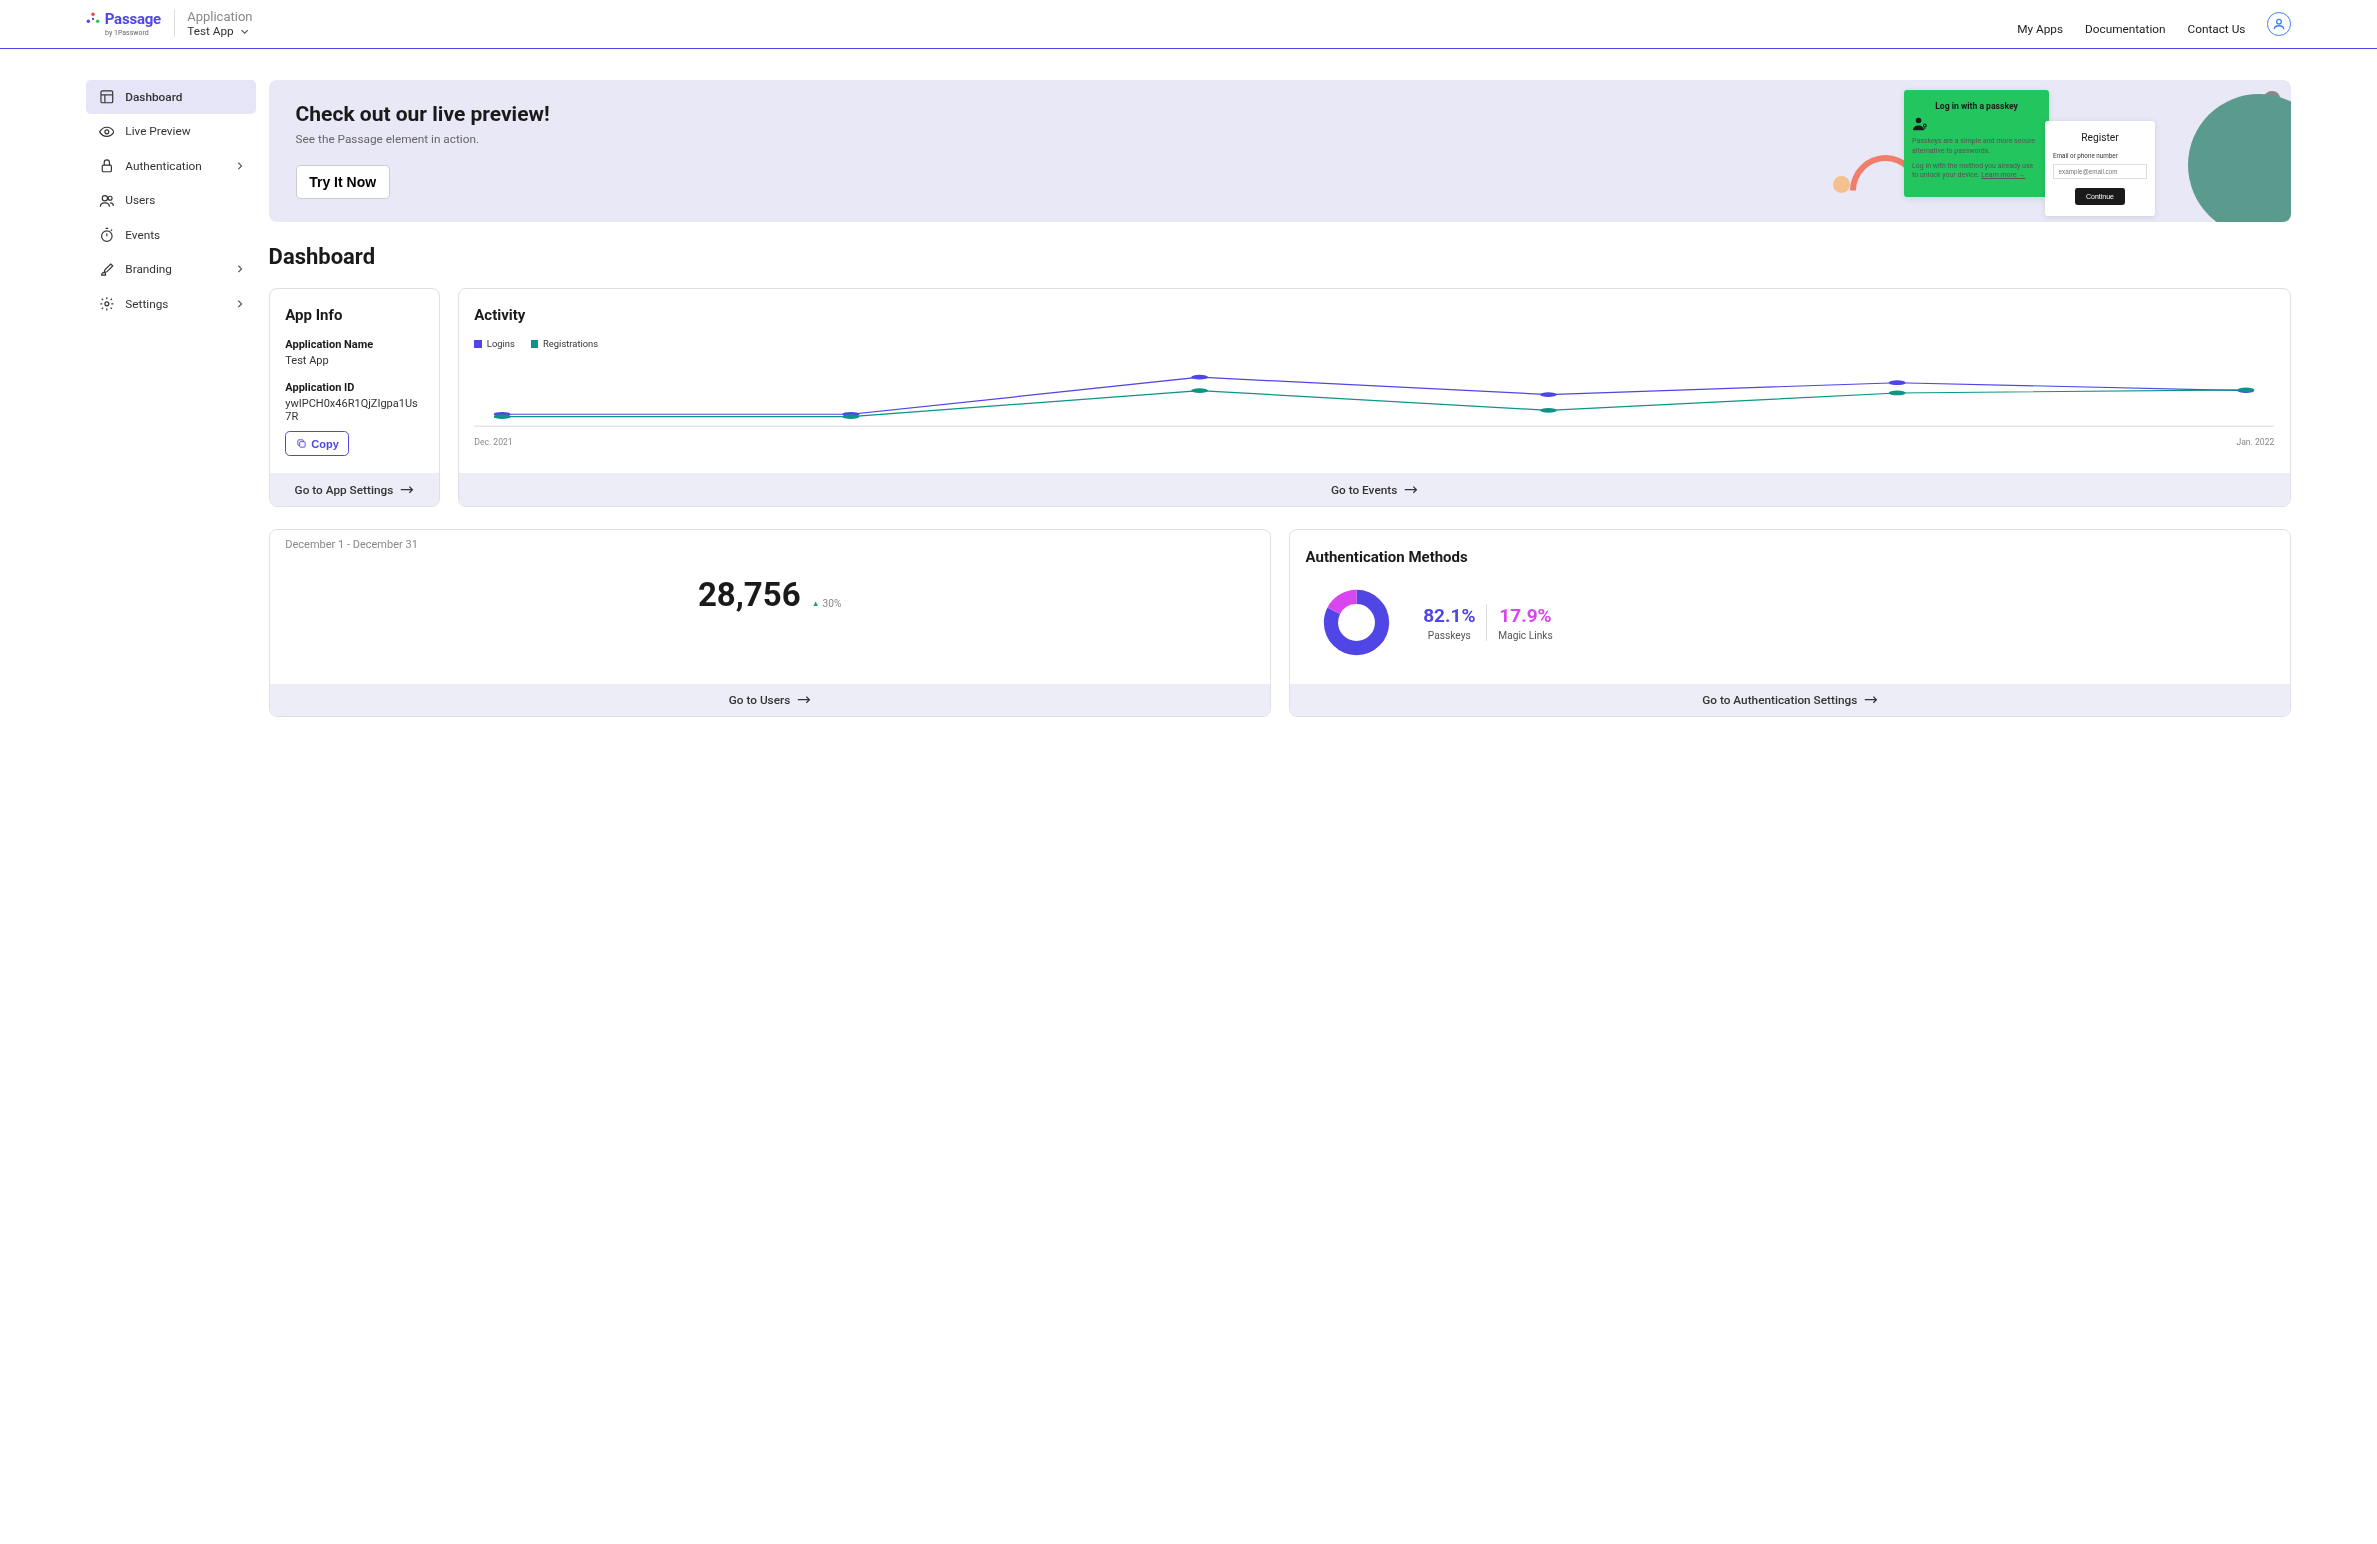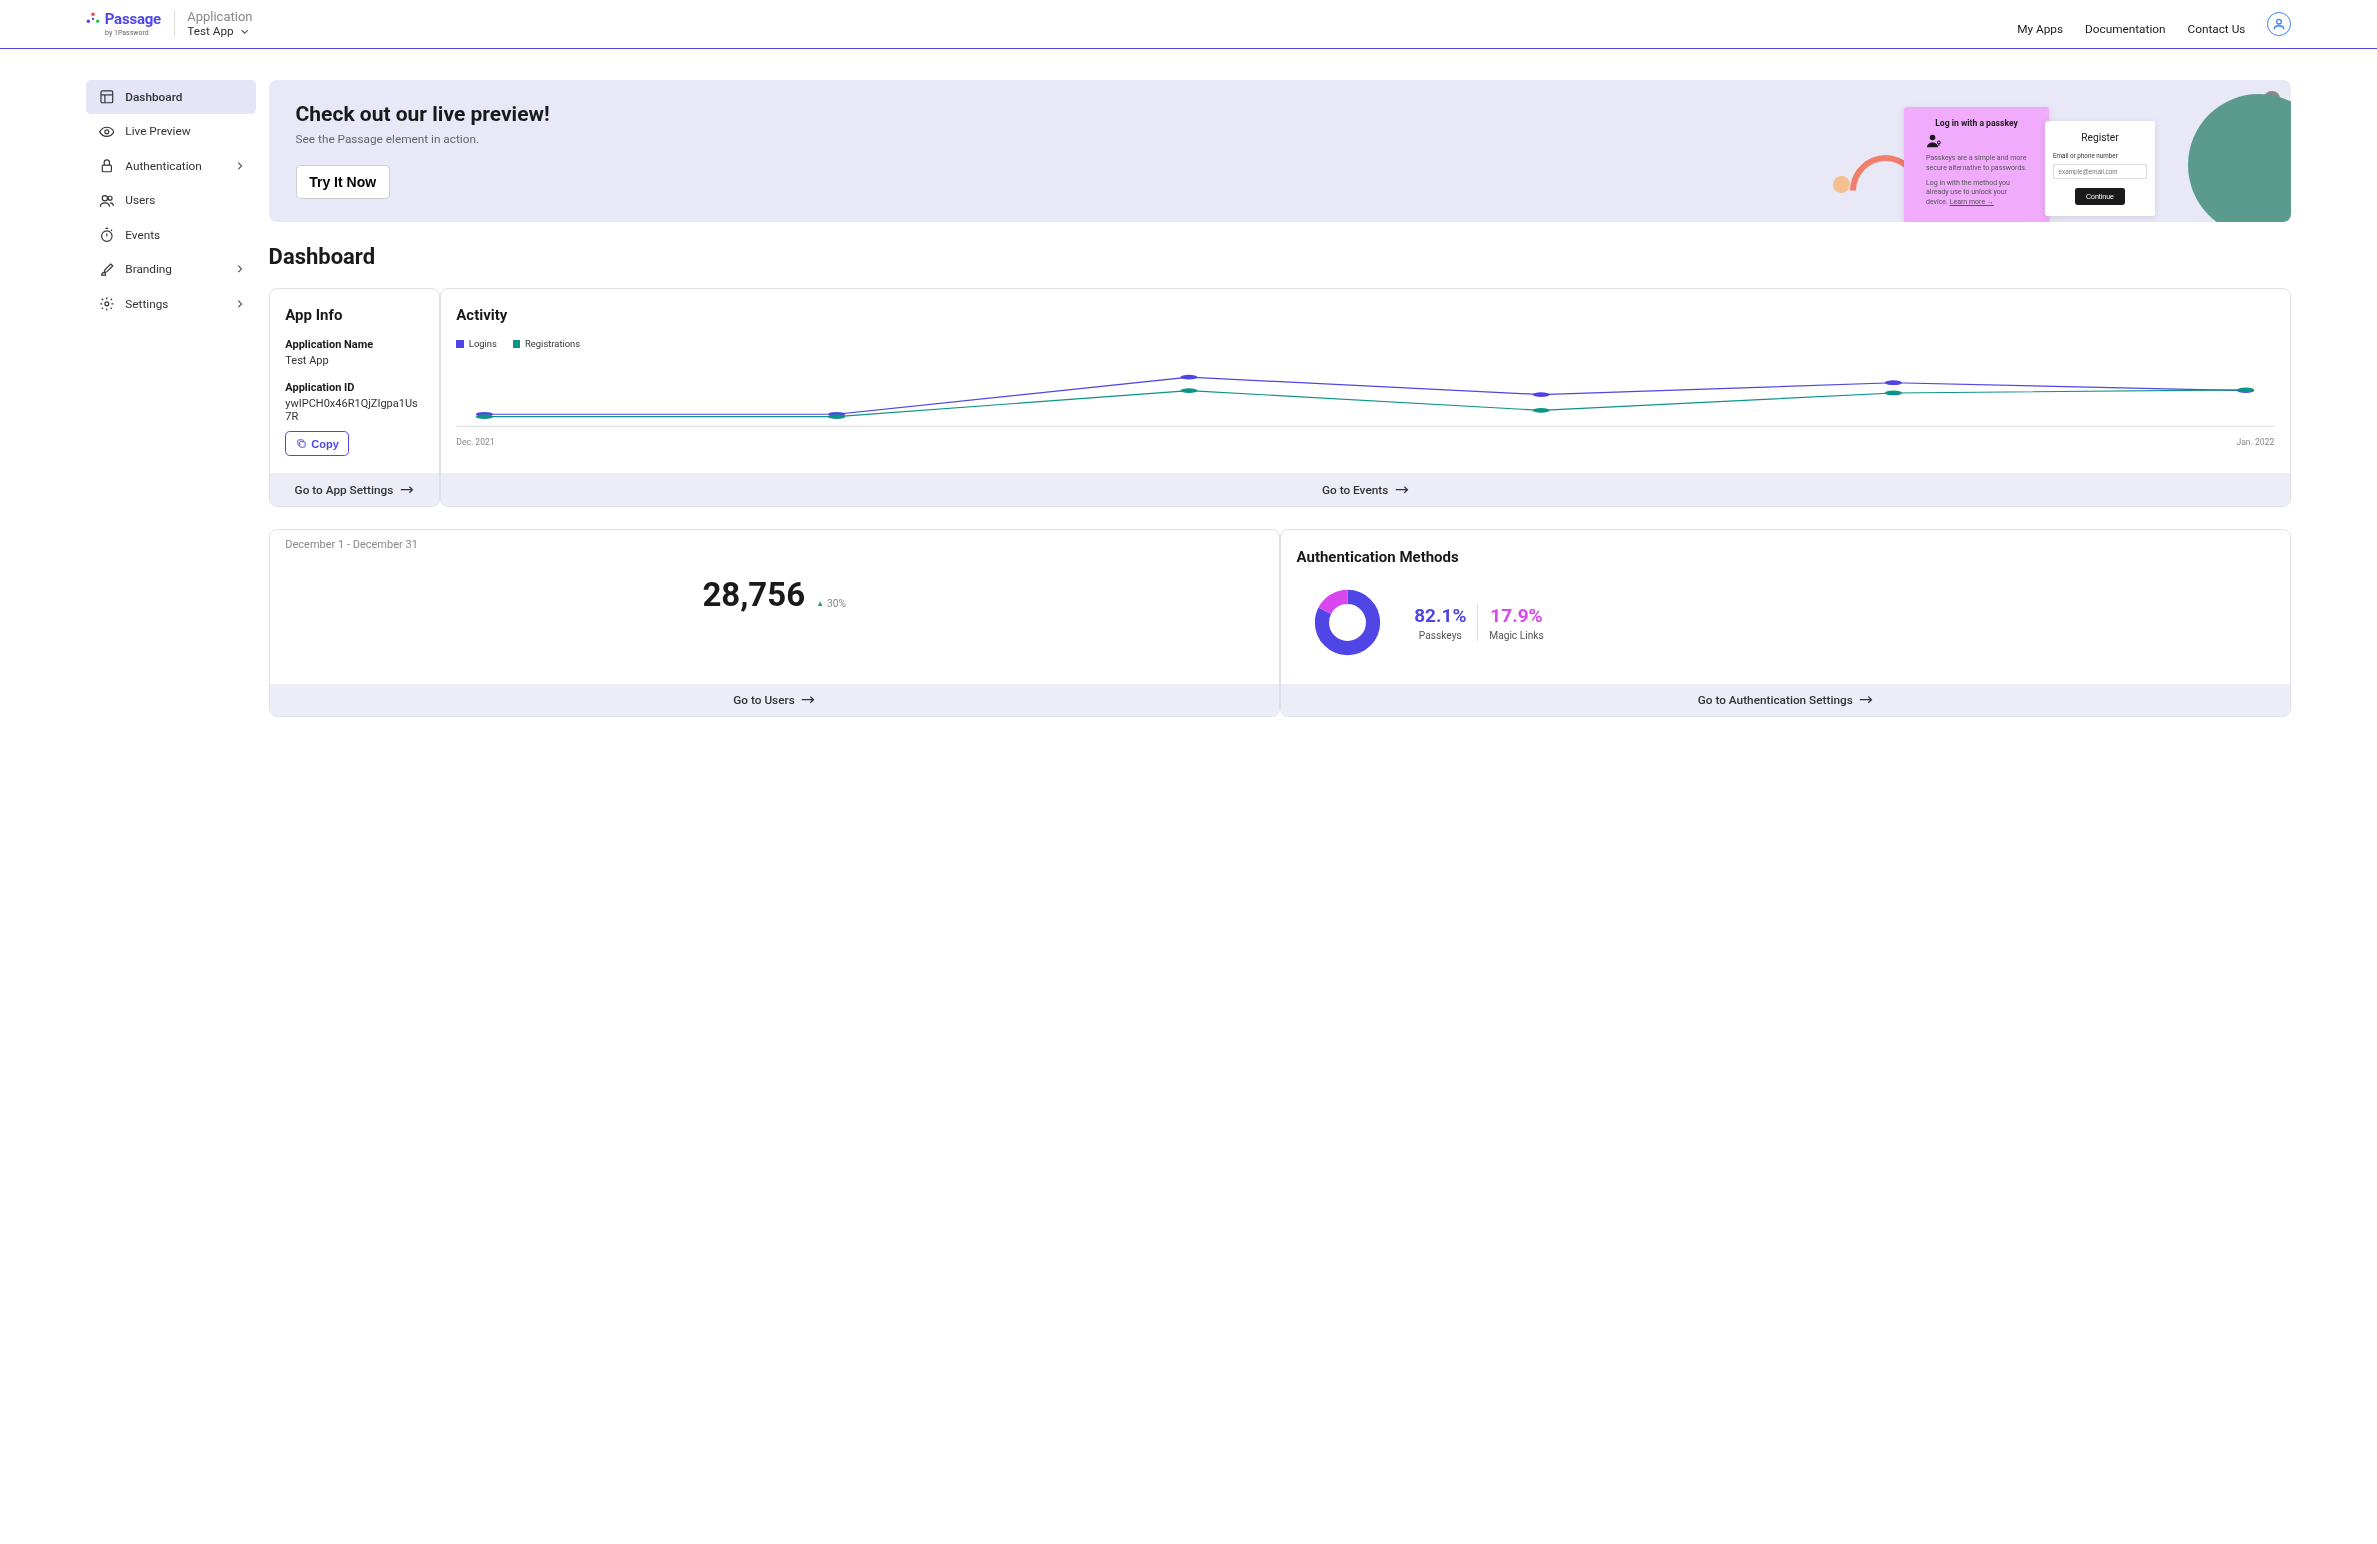--- a/index.html
+++ b/index.html
@@ -34,35 +34,35 @@
     
     .hero { position: relative; background: #e9e8f6; border-radius: 7.9px; padding: 22px 27px; overflow: hidden; margin-bottom: 22px; height: 142px; }
     .hero-close { position: absolute; right: 11px; top: 11px; width: 15.7px; height: 15.7px; border-radius: 50%; background: #888; display: flex; align-items: center; justify-content: center; color: #fff; font-size: 9.4px; cursor: pointer; }
     .hero-title { font-size: 21px; font-weight: 700; color: #1a1a1a; margin-bottom: 6.3px; }
     .hero-sub { font-size: 11.8px; color: #666; margin-bottom: 19px; }
     .hero-btn { display: inline-block; background: #fff; border: 0.8px solid #ccc; padding: 7.9px 12.6px; border-radius: 4.7px; font-size: 14px; font-weight: 600; cursor: pointer; }
     .hero-graphics { position: absolute; right: 0; top: 0; bottom: 0; width: 425px; }
     .hero-circle-big { position: absolute; width: 142px; height: 142px; border-radius: 50%; background: #5a9b8e; right: -39px; top: 14px; }
     .hero-circle-small { position: absolute; width: 17.3px; height: 17.3px; border-radius: 50%; background: #f4c08f; left: -33px; top: 96px; }
     .hero-arc { position: absolute; width: 71px; height: 71px; border: 6.3px solid #ef7e6b; border-radius: 50%; border-top-color: transparent; border-right-color: transparent; transform: rotate(135deg); left: -15.7px; top: 75px; }
-    .hero-card-login { position: absolute; background: #f0abfc; border-radius: 3.1px; box-shadow: 0 1.6px 6.3px rgba(0,0,0,0.1); width: 145px; left: 38px; top: 27px; padding: 11px 22px; font-size: 7.9px; }
+    .hero-card-login { position: absolute; background: #22c55e; border-radius: 3.1px; box-shadow: 0 1.6px 6.3px rgba(0,0,0,0.1); width: 145px; left: 38px; top: 10px; padding: 11px 8px; font-size: 7.9px; }
     .hero-card-login h4 { text-align: center; font-size: 8.6px; font-weight: 700; color: #1a1a1a; margin-bottom: 6.3px; }
     .hero-card-login p { font-size: 7px; color: #555; line-height: 1.4; margin-bottom: 4.7px; }
     .hero-card-reg { position: absolute; background: #fff; border-radius: 3.1px; box-shadow: 0 1.6px 6.3px rgba(0,0,0,0.1); width: 110px; left: 179px; top: 41px; padding: 11px 7.9px; text-align: center; }
     .hero-card-reg h4 { font-size: 10.2px; font-weight: 400; text-align: center; margin-bottom: 9.4px; }
     .hero-input { width: 100%; border: 0.8px solid #ddd; font-size: 6.3px; padding: 3.1px 4.7px; margin-bottom: 7.9px; }
     .hero-input-label { font-size: 6.3px; text-align: left; display: block; margin-bottom: 2px; color: #333; }
     .hero-reg-btn { background: #1a1a1a; color: #fff; font-size: 7px; padding: 4.7px 11px; border: none; border-radius: 2.4px; }
     .hero-person-icon { text-align: center; margin-bottom: 6.3px; }
     
     
     .page-title { font-size: 22px; font-weight: 700; margin-bottom: 19px; }
     
     
-    .cards-row { display: flex; gap: 0; margin-bottom: 22px; }
+    .cards-row { display: flex; gap: 18px; margin-bottom: 22px; }
     .card { border: 0.8px solid #dde0e6; border-radius: 7.9px; overflow: hidden; display: flex; flex-direction: column; }
     .card-body { padding: 17.3px 15.7px; flex: 1; }
     .card-title { font-size: 15px; font-weight: 700; margin-bottom: 14px; }
     .card-footer { background: #ededf7; padding: 9.4px; text-align: center; cursor: pointer; display: flex; align-items: center; justify-content: center; gap: 6.3px; font-size: 11.8px; font-weight: 500; color: #333; }
     
     
     .card-appinfo { width: 171px; }
     .info-label { font-size: 11px; font-weight: 700; margin-bottom: 3.1px; }
     .info-val { font-size: 11px; color: #333; margin-bottom: 14px; word-break: break-all; }
     .copy-btn { display: inline-flex; align-items: center; gap: 4.7px; border: 0.8px solid #4f46e5; color: #4f46e5; padding: 5.5px 9.4px; border-radius: 4.7px; font-size: 11px; font-weight: 600; cursor: pointer; background: #fff; }

